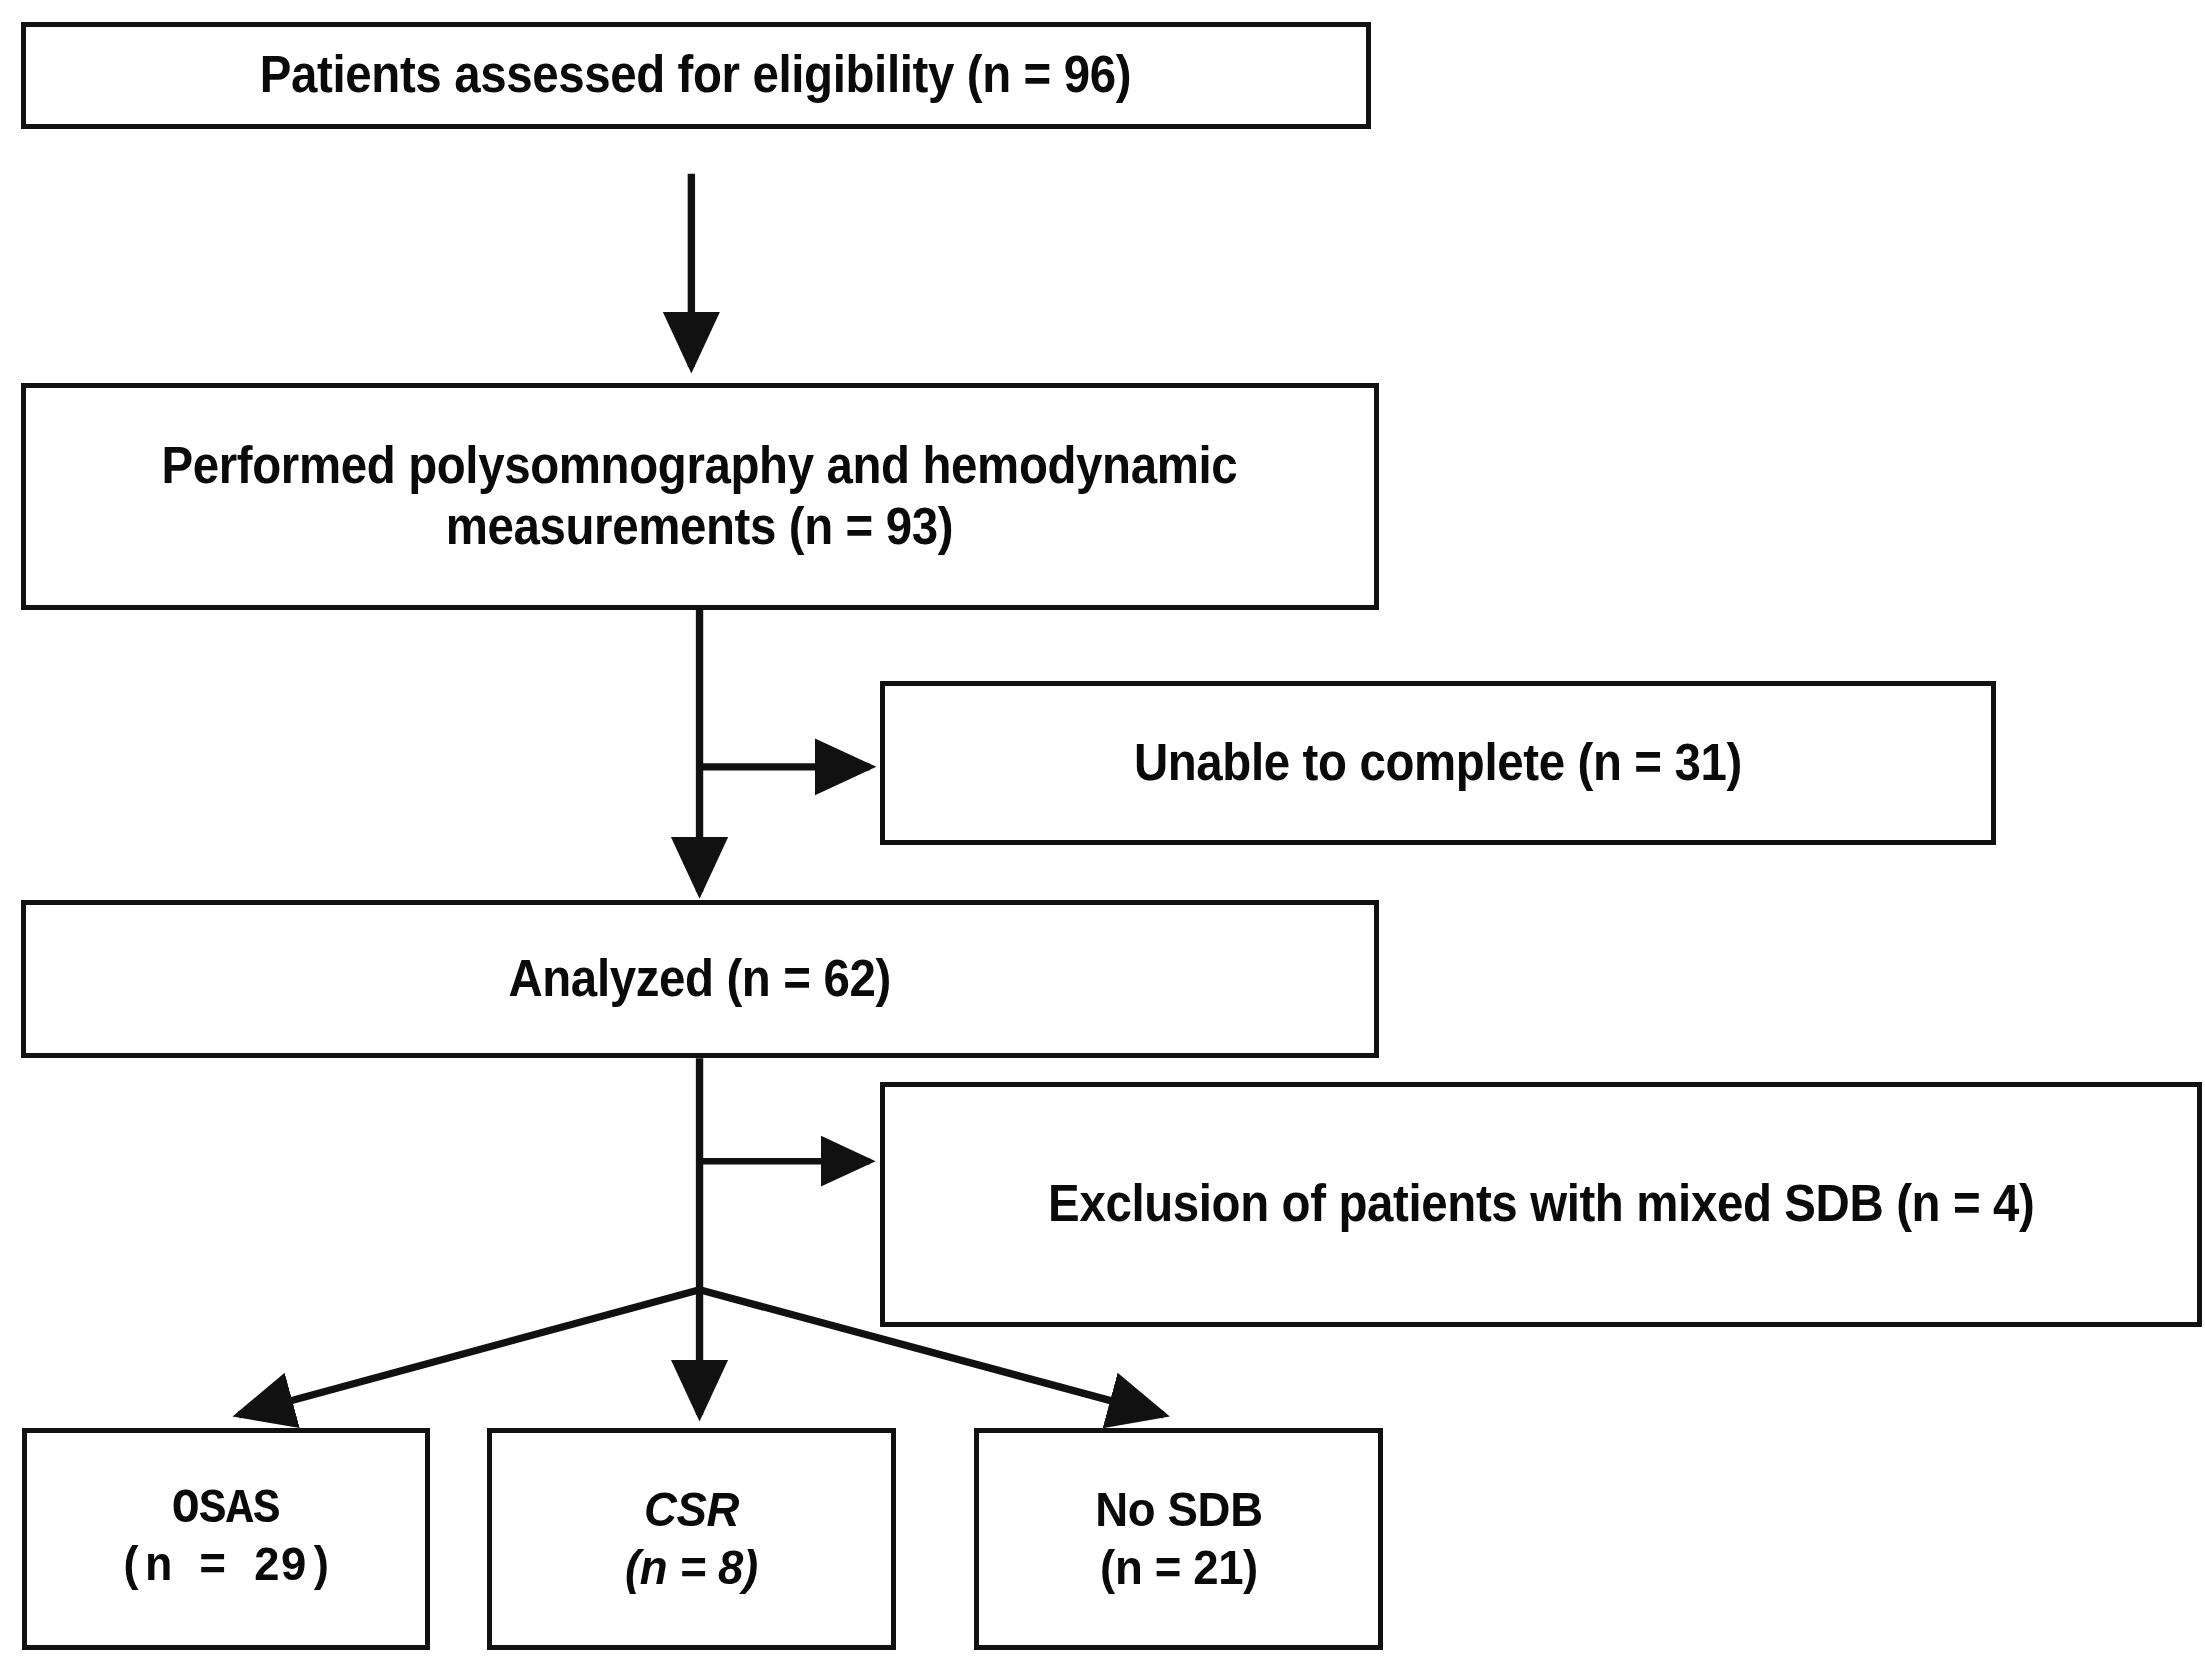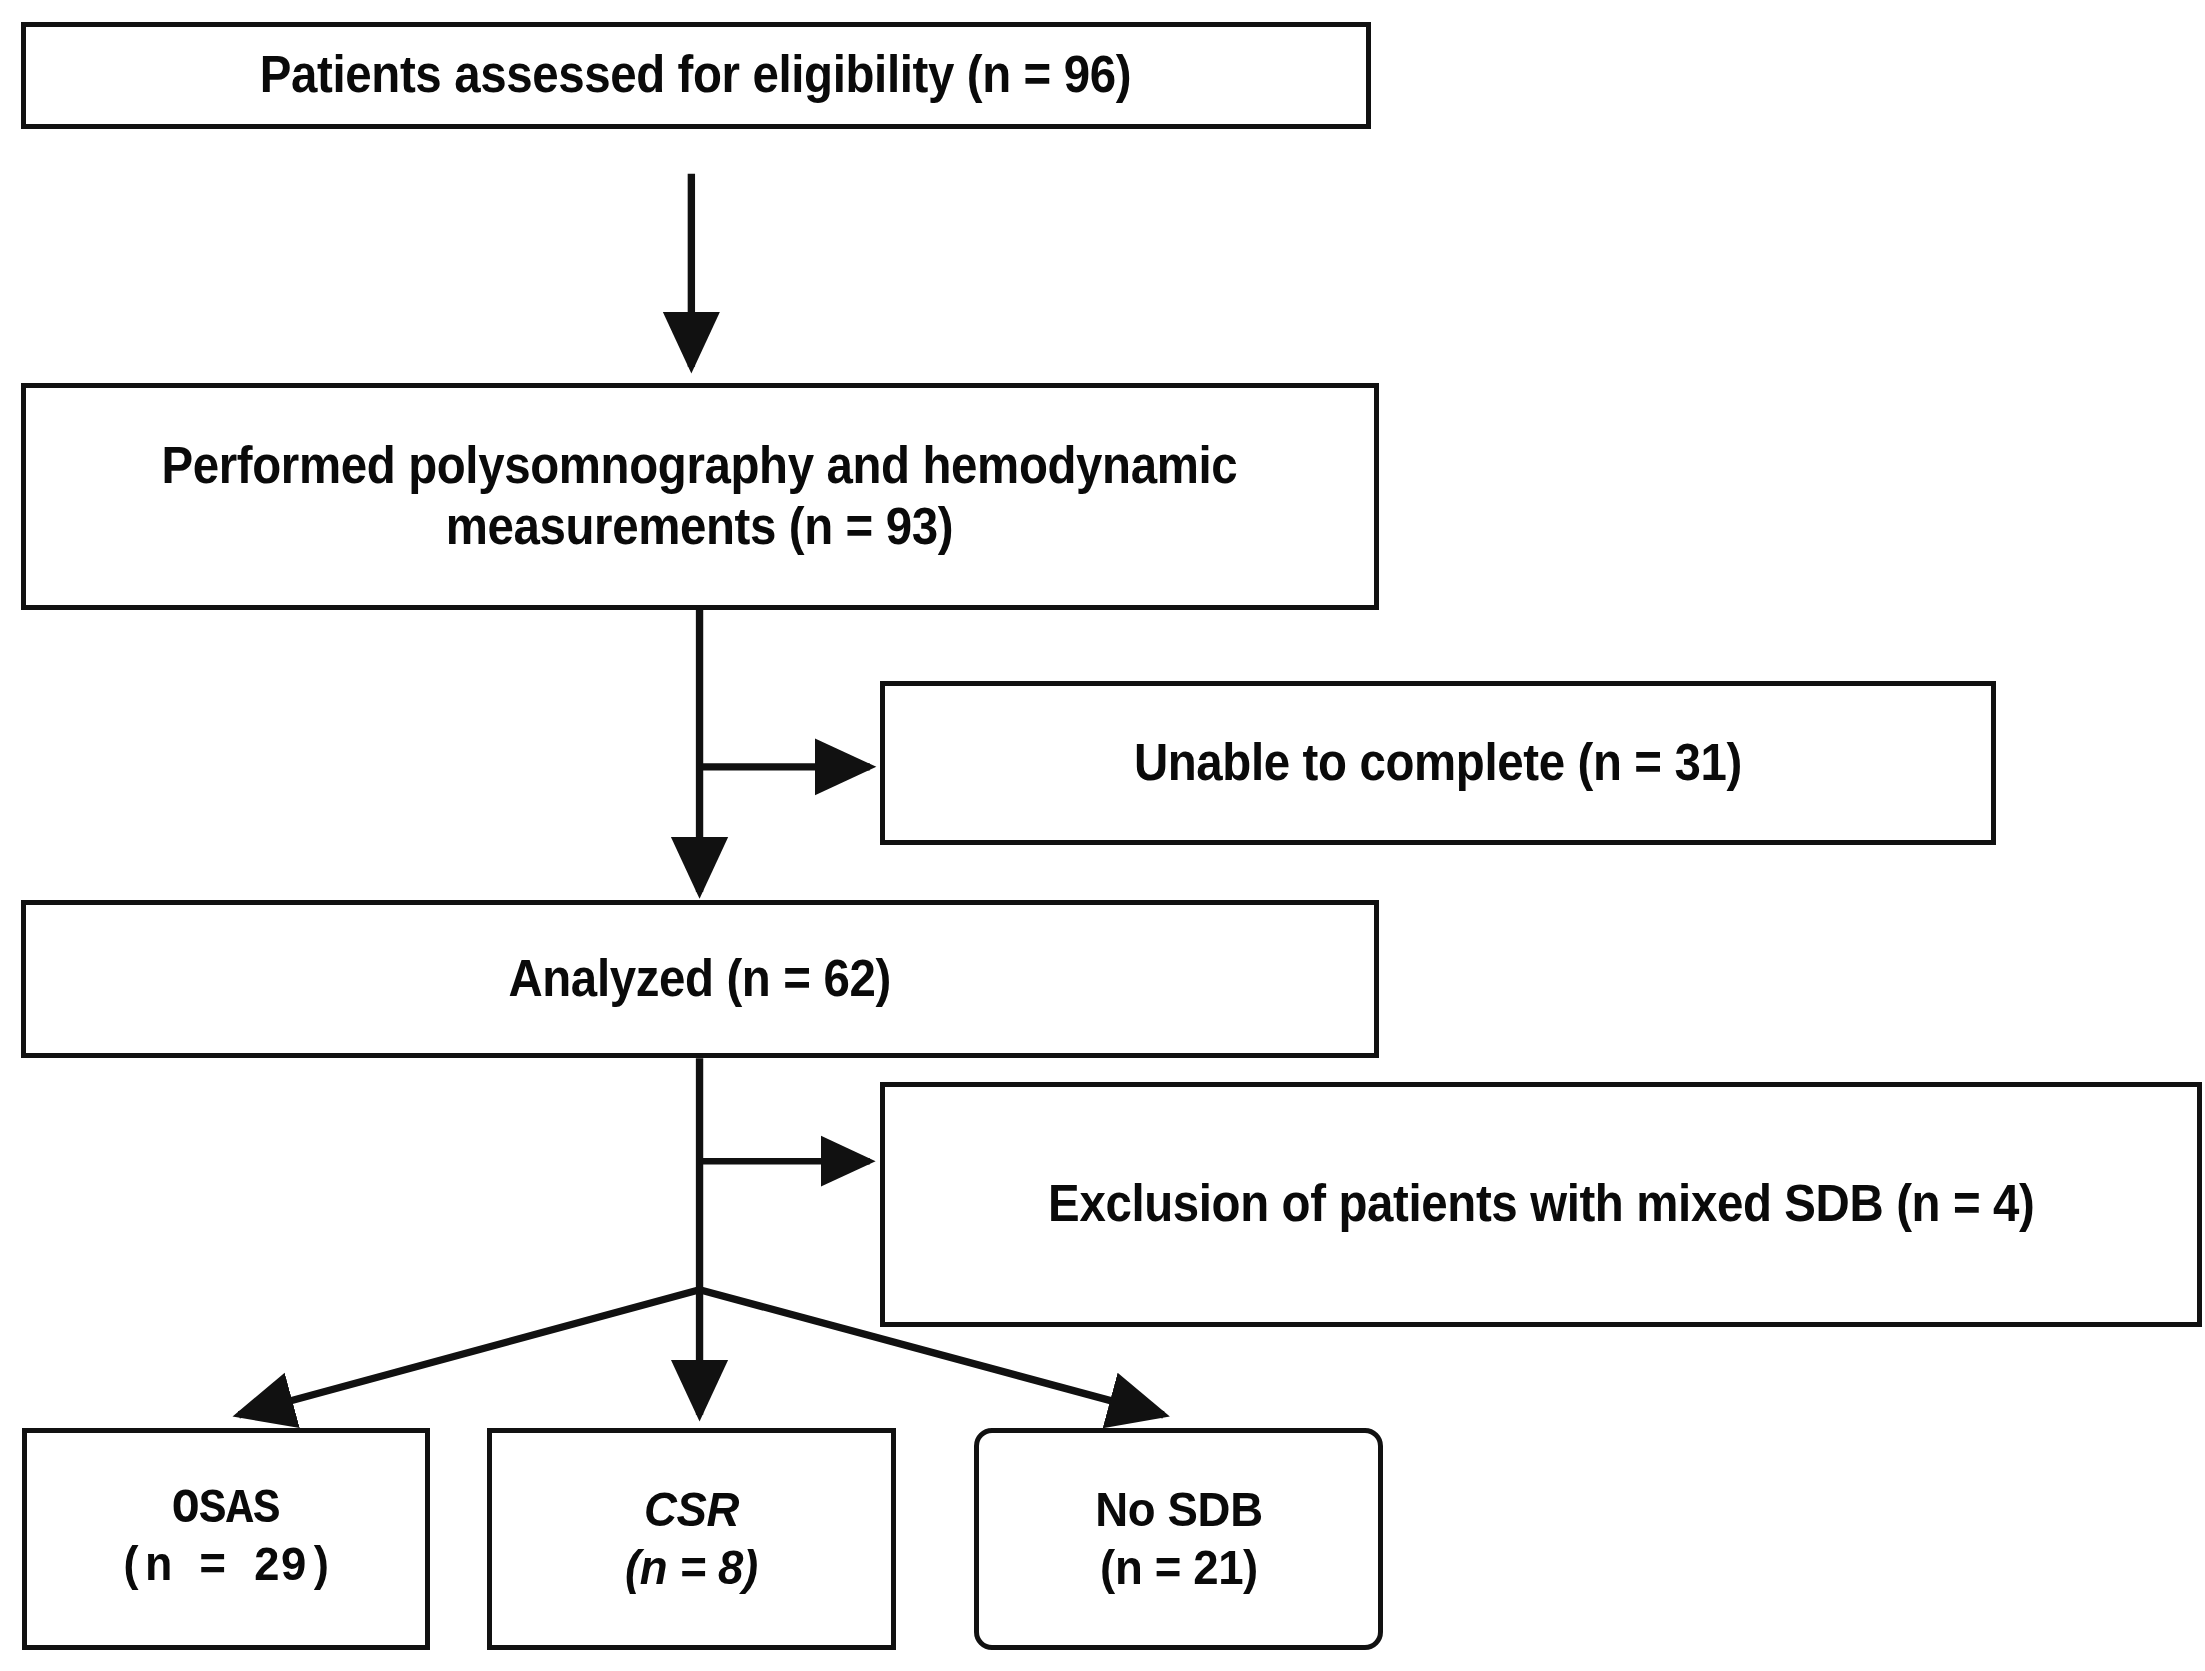--- a/index.html
+++ b/index.html
@@ -118,19 +118,19 @@
   <div class="flow-box" style="left:22px; top:1428px; width:408px; height:222px;font-family:Liberation Mono, monospace;">
     <span class="box-label small-box">OSAS
 (n = 29)</span>
   </div>
 
   <div class="flow-box" style="left:487px; top:1428px; width:409px; height:222px;font-style:italic;">
     <span class="box-label small-box">CSR
 (n = 8)</span>
   </div>
 
-  <div class="flow-box" style="left:974px; top:1428px; width:409px; height:222px;border-radius:18px;">
+  <div class="flow-box" style="left:974px; top:1428px; width:409px; height:222px;">
     <span class="box-label small-box">No SDB
 (n = 21)</span>
   </div>
 
 </div>
 
 
 </body></html>

